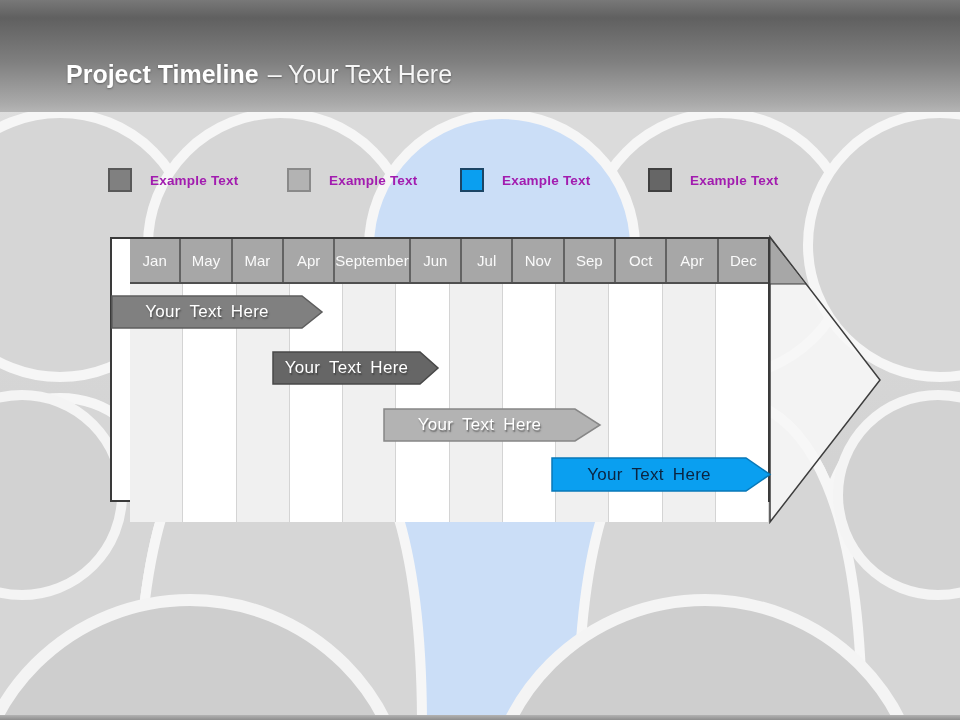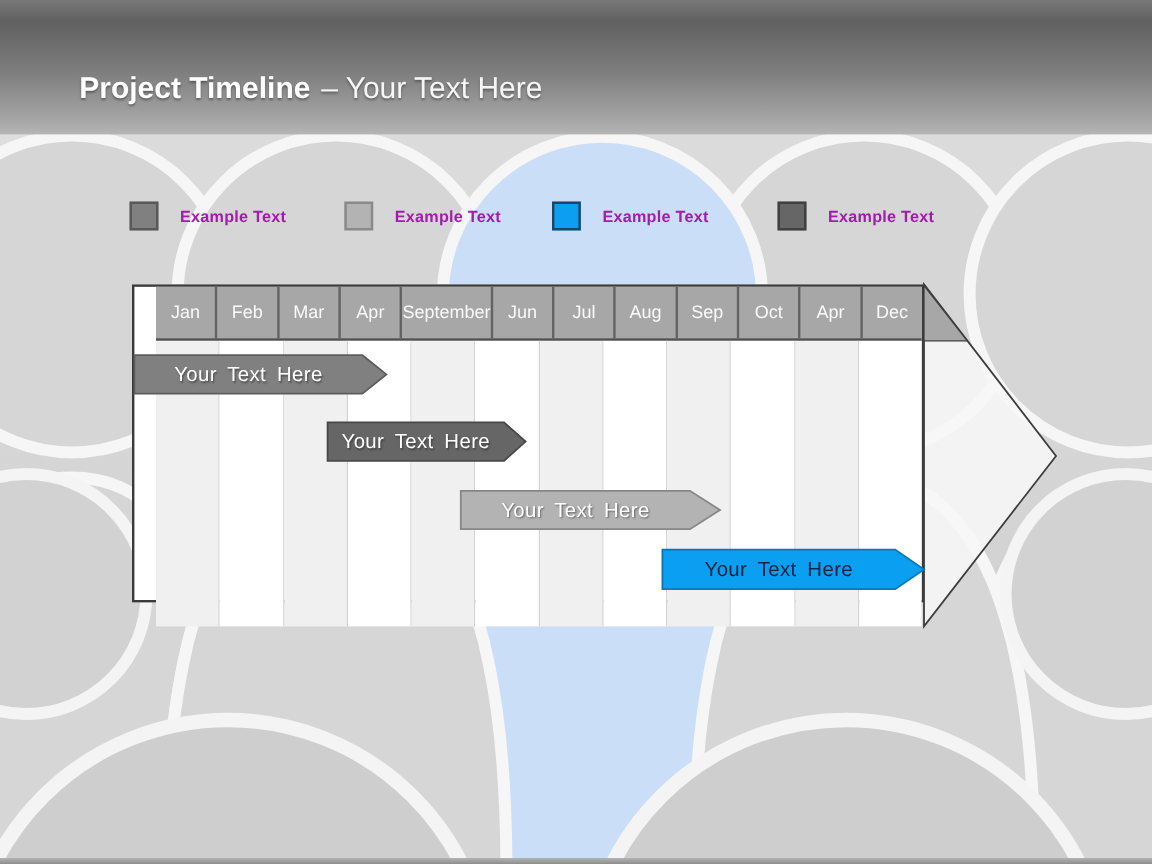--- a/index.html
+++ b/index.html
@@ -139,27 +139,27 @@
     </div>
     <div class="legend-item" style="left:648px">
       <span class="swatch" style="background: rgb(102, 102, 102); border-color: rgb(64, 64, 64);"></span>
       <span class="legend-label">Example Text</span>
     </div>
   </div>
 
   <div class="tl-table">
     <div class="tl-head">
       <div class="th">Jan</div>
-      <div class="th">Feb</div>
+      <div class="th">May</div>
       <div class="th">Mar</div>
       <div class="th">Apr</div>
       <div class="th">September</div>
       <div class="th">Jun</div>
       <div class="th">Jul</div>
-      <div class="th">Aug</div>
+      <div class="th">Nov</div>
       <div class="th">Sep</div>
       <div class="th">Oct</div>
       <div class="th">Apr</div>
       <div class="th">Dec</div>
     </div>
     <div class="tl-body">
       <div class="col odd"></div>
       <div class="col even"></div>
       <div class="col odd"></div>
       <div class="col even"></div>

